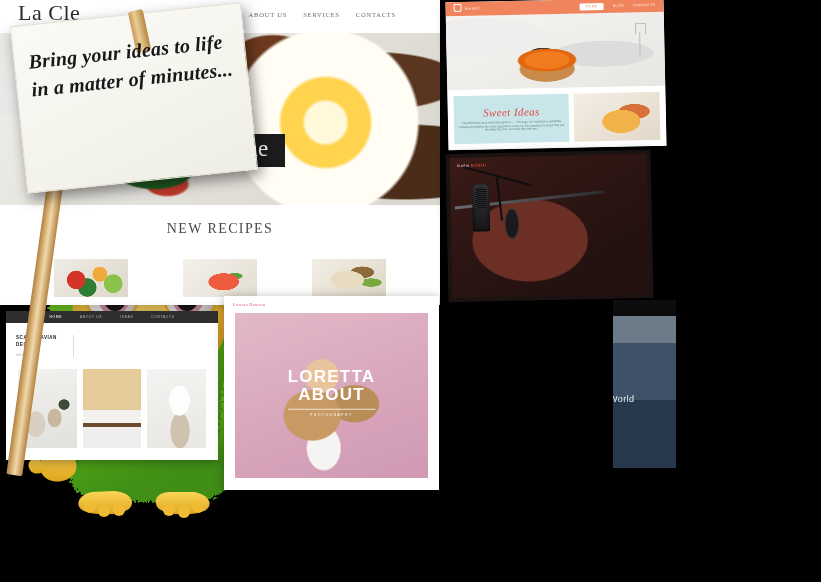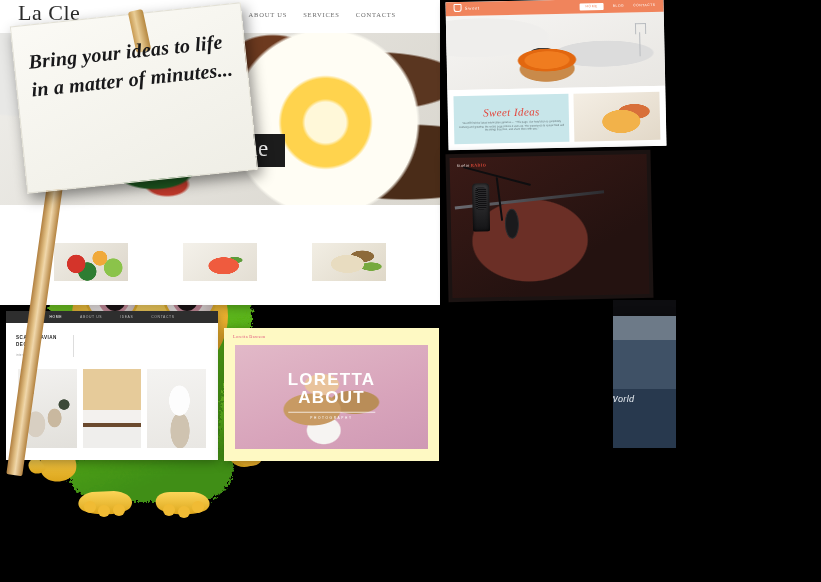--- a/index.html
+++ b/index.html
@@ -144,41 +144,41 @@
       linear-gradient(170deg,#f2f1ef,#e2e0db);}
   .sc2{ background:
       linear-gradient(180deg,#e6cb9a 0 52%, #f3f1ee 52% 68%, #6b4a2e 68% 74%, #efeeec 74% 100%),
       linear-gradient(#fff,#fff);}
   .sc3{ background:
       radial-gradient(ellipse at 55% 40%,#fdfdfd 0 22%,transparent 23%),
       radial-gradient(ellipse at 56% 78%,#cfc3b0 0 20%,transparent 21%),
       linear-gradient(170deg,#f4f3f1,#e9e7e3);}
 
   
-  #loretta{ left:224px; top:328px; width:215px; height:133px; background:#fef9c3;
+  #loretta{ left:224px; top:296px; width:215px; height:194px; background:#ffffff;
       box-shadow:0 2px 10px rgba(0,0,0,.35);}
   .lo-logo{ position:absolute; left:9px; top:6px; font-size:4.2px; color:#e0507a;
       letter-spacing:.4px; font-family:"Liberation Serif",serif;}
   .lo-hero{ position:absolute; left:11px; top:17px; right:11px; bottom:12px;
       background:
         radial-gradient(ellipse at 45% 38%,#e9c39c 0 11%,transparent 12%),
         radial-gradient(ellipse at 40% 62%,#c89a63 0 17%,transparent 18%),
         radial-gradient(ellipse at 62% 55%,#b98d58 0 14%,transparent 15%),
         radial-gradient(ellipse at 46% 82%,#f6f4f2 0 11%,transparent 12%),
         linear-gradient(160deg,#e2b9c8,#d8a4bb 60%,#cf99b4);}
   .lo-title{ position:absolute; left:50%; top:48%; transform:translate(-50%,-50%);
       text-align:center; color:#fff; }
   .lo-title .l1,.lo-title .l2{ font-size:17px; font-weight:bold; letter-spacing:1.2px; line-height:1.05;}
   .lo-sub{ margin-top:5px; font-size:3.2px; letter-spacing:1.6px; color:#fff;
       border-top:1px solid rgba(255,255,255,.75); padding-top:3px;}
 
   
-  #ocean{ left:613px; top:316px; width:63px; height:132px;
+  #ocean{ left:613px; top:316px; width:63px; height:152px;
       background:linear-gradient(180deg,#6d7a88 0 18%, #3f5166 18% 55%, #28394e 55% 100%);
-      box-shadow:0 2px 10px rgba(0,0,0,.4);font-style:italic;}
+      box-shadow:0 2px 10px rgba(0,0,0,.4);}
   .oc-text{ position:absolute; left:-4px; top:78px; font-size:9px; color:#e9eef3;
       letter-spacing:.4px; white-space:nowrap;}
   #oceanstrip{ left:613px; top:300px; width:63px; height:16px; background:#0d0d10; }
 
   
   #monster{ left:332px; top:243px; width:302px; height:320px; }
 
   
   #sign{ left:552px; top:105px; width:262px; height:200px; }
   .sign-board{ position:absolute; left:18px; top:14px; width:232px; height:168px;
@@ -211,20 +211,21 @@
         <span class="active">HOME</span>
         <span>ABOUT US</span>
         <span>SERVICES</span>
         <span>CONTACTS</span>
       </div>
     </div>
     <div class="lc-hero">
       <div class="lc-welcome">Welcome</div>
     </div>
     <div class="lc-recipes">
+      <h3>NEW RECIPES</h3>
       <div class="lc-thumbs">
         <div class="lc-thumb t1"></div>
         <div class="lc-thumb t2"></div>
         <div class="lc-thumb t3"></div>
       </div>
     </div>
   </div>
 
   
   <div class="panel" id="sweet">

